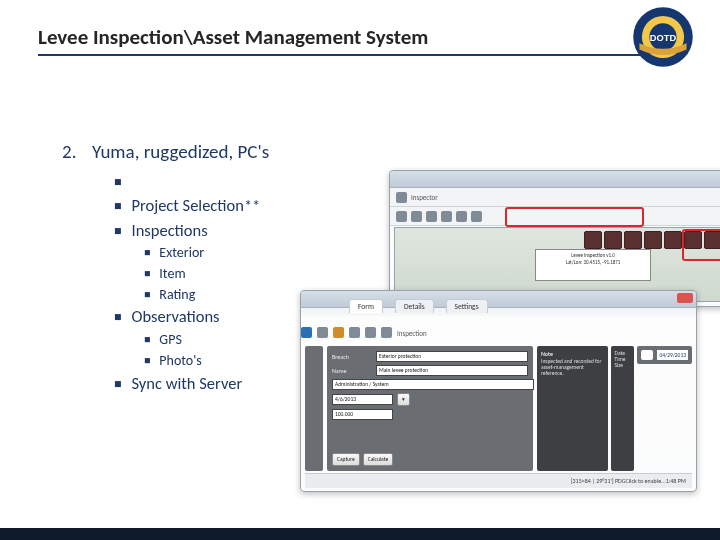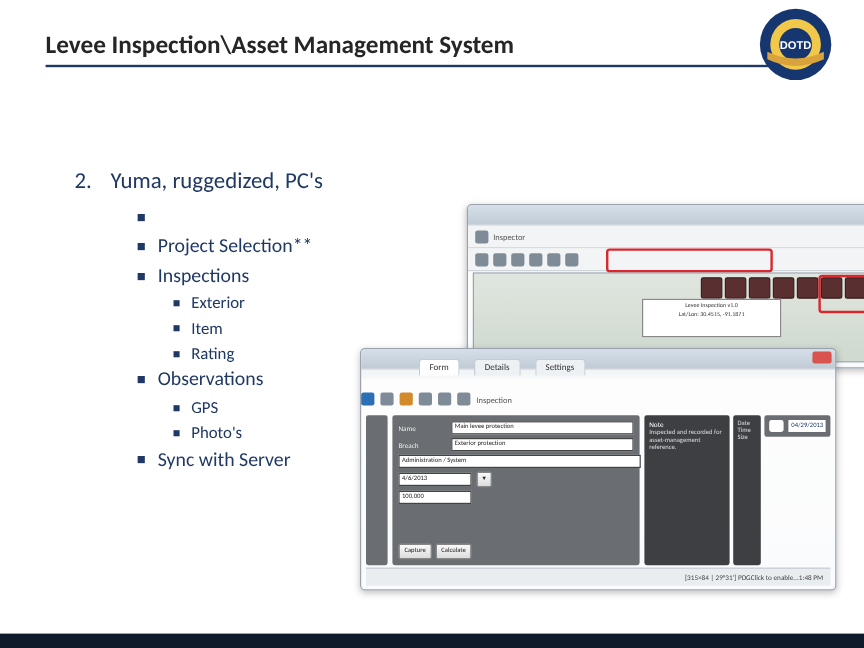--- a/index.html
+++ b/index.html
@@ -345,26 +345,26 @@
       <span class="mini-icon orange"></span>
       <span class="mini-icon"></span>
       <span class="mini-icon"></span>
       <span class="mini-icon"></span>
       <span class="toolbar-text">Inspection</span>
     </div>
     <div class="body">
       <div class="side-strip"></div>
       <div class="form-panel">
         <div class="form-row">
+          <span class="form-label">Breach</span>
+          <span class="form-input">Exterior protection</span>
+        </div>
+        <div class="form-row">
           <span class="form-label">Name</span>
           <span class="form-input">Main levee protection</span>
-        </div>
-        <div class="form-row">
-          <span class="form-label">Breach</span>
-          <span class="form-input">Exterior protection</span>
         </div>
         <div class="form-row">
           <span class="form-input" style="flex:0 0 100%">Administration / System</span>
         </div>
         <div class="form-row">
           <span class="form-input" style="flex:0 0 55px">4/6/2013</span>
           <span class="btn-tiny">▾</span>
         </div>
         <div class="form-row">
           <span class="form-input" style="flex:0 0 55px">100.000</span>

